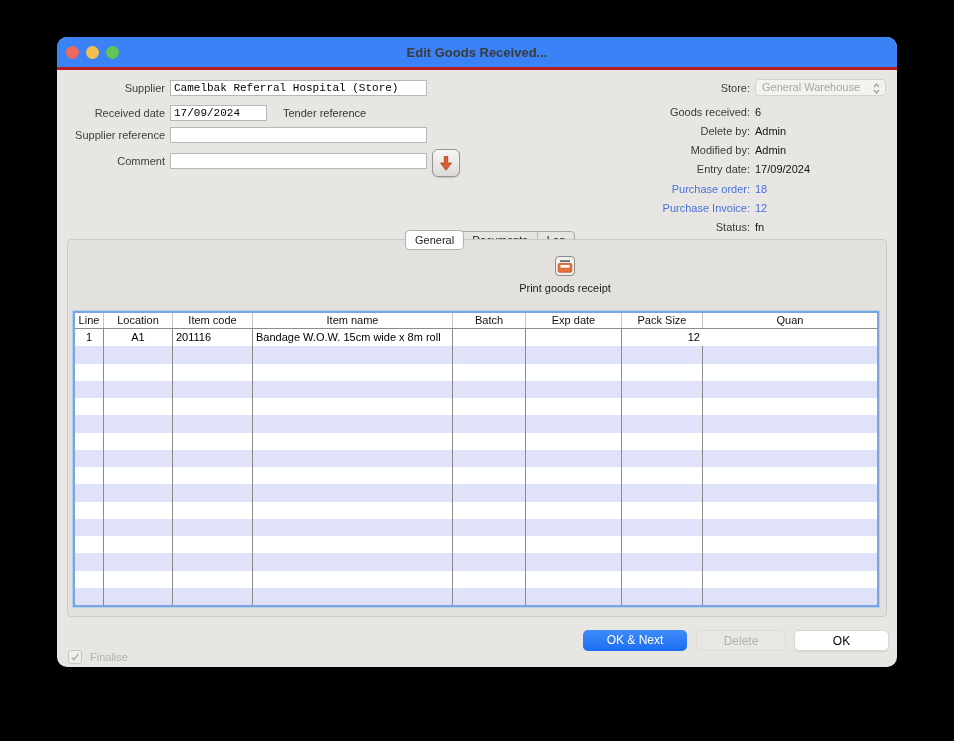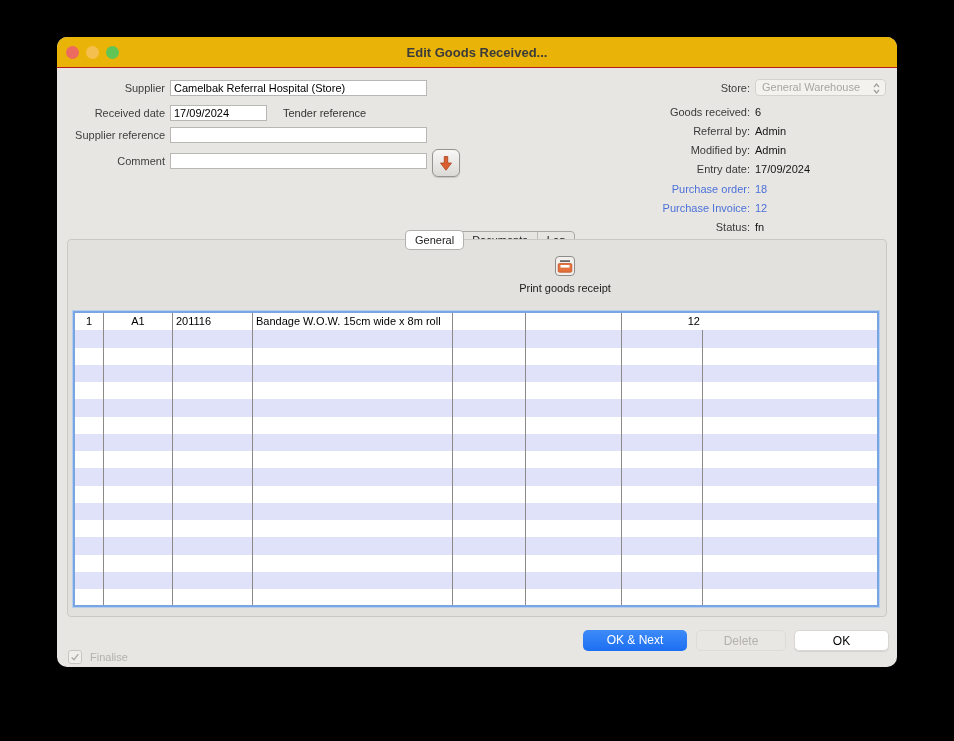--- a/index.html
+++ b/index.html
@@ -1,30 +1,30 @@
 <!DOCTYPE html>
 <html><head>
 <meta charset="utf-8">
 <style>
   html,body{margin:0;padding:0;}
   body{width:954px;height:741px;background:#000;position:relative;overflow:hidden;
        font-family:"Liberation Sans",sans-serif;-webkit-font-smoothing:antialiased;}
   .window{position:absolute;left:57px;top:37px;width:840px;height:630px;background:#e8e6e3;
           border-radius:10px;overflow:hidden;box-shadow:0 18px 45px rgba(0,0,0,.65);}
-  .titlebar{position:absolute;left:0;top:0;width:100%;height:30px;background:#eab308;
-            border-bottom:1px solid #b91c1c;}
+  .titlebar{position:absolute;left:0;top:0;width:100%;height:30px;background:#3b82f6;
+            border-bottom:3px solid #b91c1c;}
   .lights{position:absolute;left:9px;top:9px;display:flex;gap:7px;}
   .light{width:13px;height:13px;border-radius:50%;}
   .light.red{background:#ed6a5e;} .light.yellow{background:#f5bf4f;} .light.green{background:#61c555;}
   .title{position:absolute;left:0;top:8px;width:100%;text-align:center;font-size:13px;
          font-weight:700;color:#3b3b3b;}
 
   .flabel{position:absolute;left:8px;width:100px;text-align:right;font-size:11px;color:#3e3e3e;}
   .tinput{position:absolute;height:16px;background:#fff;border:1px solid #b9b7b4;border-radius:0;
-          font-family:Liberation Sans, sans-serif;font-size:11px;color:#000;padding:0 3px;box-sizing:border-box;outline:none;}
+          font-family:Liberation Mono, monospace;font-size:11px;color:#000;padding:0 3px;box-sizing:border-box;outline:none;}
   #supplier-input{left:113px;top:43px;width:257px;}
   #received-date-input{left:113px;top:68px;width:97px;}
   #tender-ref-label{position:absolute;left:226px;top:70px;font-size:11px;color:#333;}
   #supplier-ref-input{left:113px;top:90px;width:257px;}
   #comment-input{left:113px;top:116px;width:257px;}
   #down-arrow-btn{position:absolute;left:375px;top:112px;width:26px;height:26px;border-radius:6px;
           border:1px solid #96948f;background:linear-gradient(#f9f7f5,#dcdad7);
           display:flex;align-items:center;justify-content:center;box-shadow:0 1px 1px rgba(0,0,0,.15);}
 
   #store-label{position:absolute;left:540px;top:45px;width:153px;text-align:right;font-size:11px;color:#3e3e3e;}
@@ -117,21 +117,21 @@
           <polyline points="1,7 3.5,10 6,7" fill="none" stroke="#a09e9b" stroke-width="1.2"></polyline>
         </svg>
       </span>
     </div>
     <div id="info-list">
         <div class="info-row">
           <span class="info-label">Goods received:</span>
           <span class="info-value">6</span>
         </div>
         <div class="info-row">
-          <span class="info-label">Referral by:</span>
+          <span class="info-label">Delete by:</span>
           <span class="info-value">Admin</span>
         </div>
         <div class="info-row">
           <span class="info-label">Modified by:</span>
           <span class="info-value">Admin</span>
         </div>
         <div class="info-row">
           <span class="info-label">Entry date:</span>
           <span class="info-value">17/09/2024</span>
         </div>
@@ -167,20 +167,30 @@
           <rect x="0.5" y="0.5" width="19" height="19" rx="3.5" fill="#f2f0ed" stroke="#8e8c88"></rect>
           <rect x="5" y="4.2" width="10" height="1.8" fill="#6b6965"></rect>
           <rect x="3.2" y="7.6" width="13.6" height="8.6" rx="1.2" fill="#e4713d" stroke="#c05327" stroke-width="0.8"></rect>
           <rect x="5.5" y="9" width="9" height="2.6" fill="#ffffff"></rect>
         </svg>
       </span>
     </div>
     <div id="print-label">Print goods receipt</div>
 
     <div id="table">
+      <div id="thead">
+          <div class="th" style="width: 29px;">Line</div>
+          <div class="th" style="width: 69px;">Location</div>
+          <div class="th" style="width: 80px;">Item code</div>
+          <div class="th" style="width: 200px;">Item name</div>
+          <div class="th" style="width: 73px;">Batch</div>
+          <div class="th" style="width: 96px;">Exp date</div>
+          <div class="th" style="width: 81px;">Pack Size</div>
+          <div class="th" style="width: 174px;">Quan</div>
+        </div>
       <div id="tbody">
           <div class="trow">
             <div class="td" style="width: 29px; text-align: center;">1</div>
             <div class="td" style="width: 69px; text-align: center;">A1</div>
             <div class="td" style="width: 80px; text-align: left;">201116</div>
             <div class="td" style="width: 200px; text-align: left;">Bandage W.O.W. 15cm wide x 8m roll</div>
             <div class="td" style="width: 73px; text-align: center;"></div>
             <div class="td" style="width: 96px; text-align: center;"></div>
             <div class="td" style="width: 81px; text-align: right;">12</div>
           </div>

